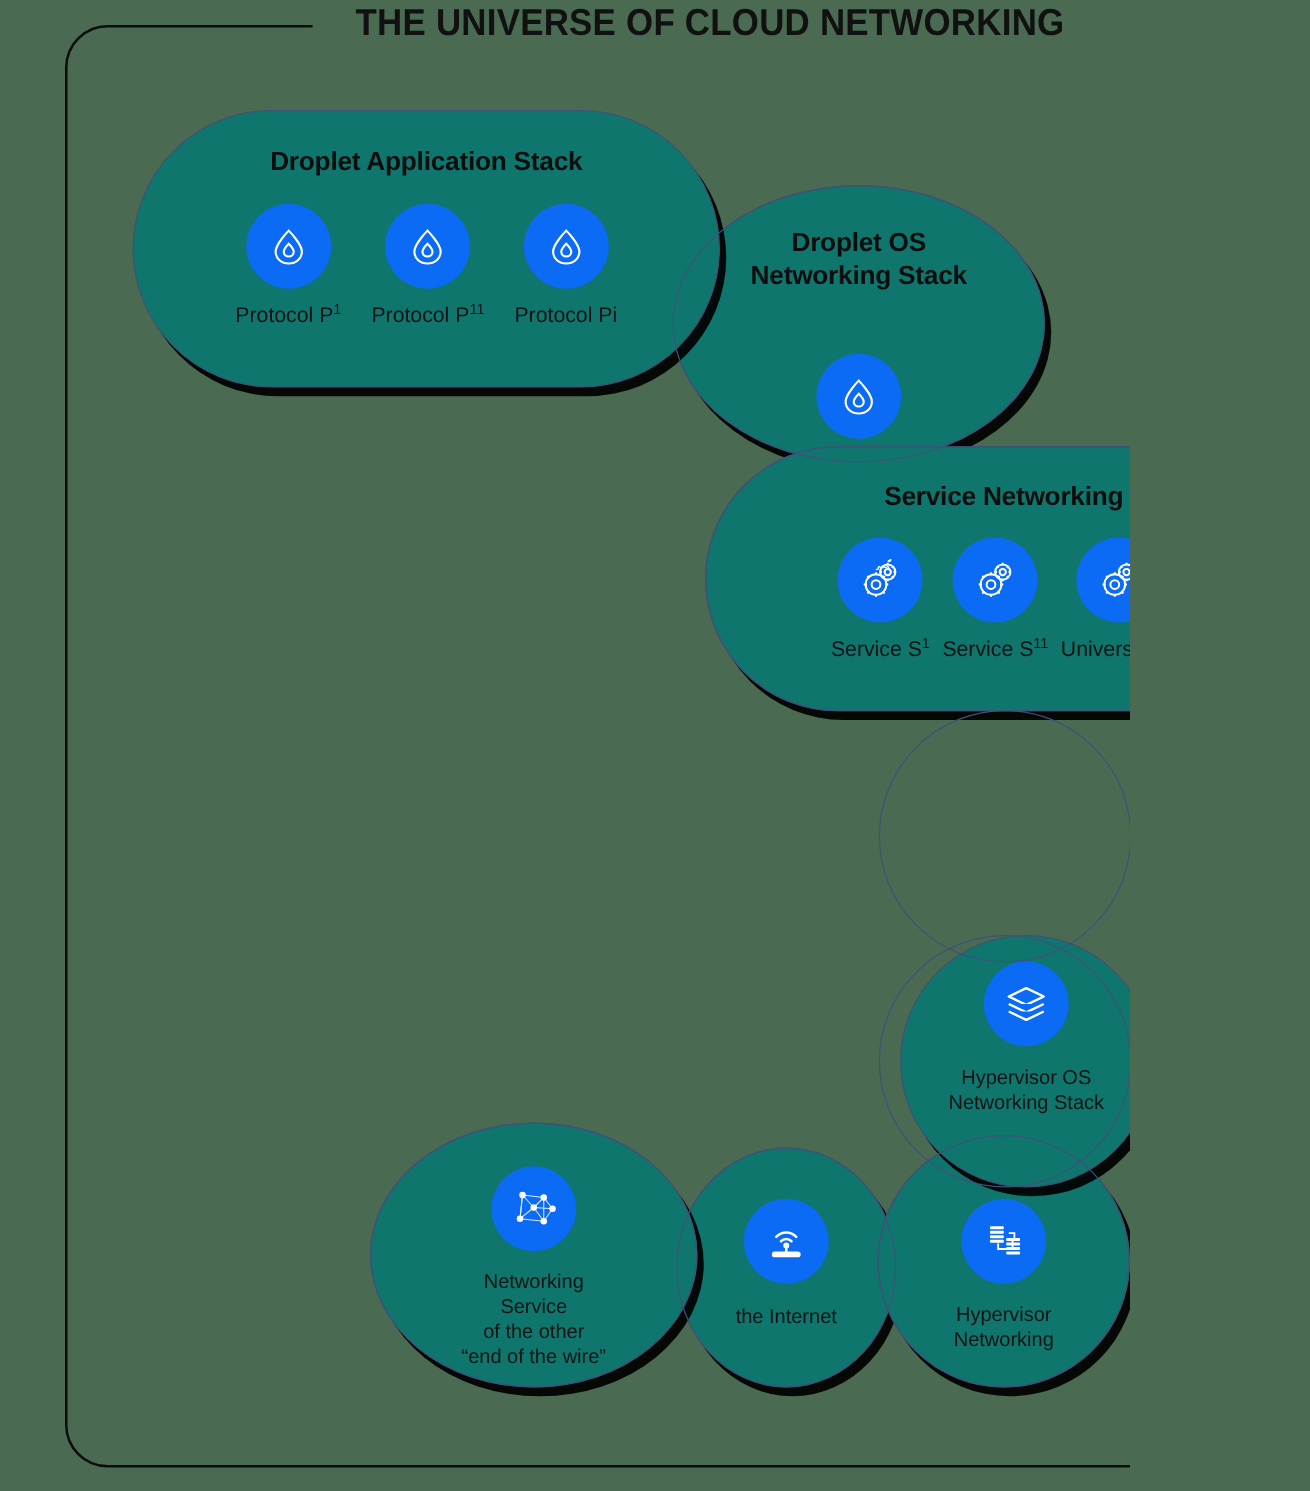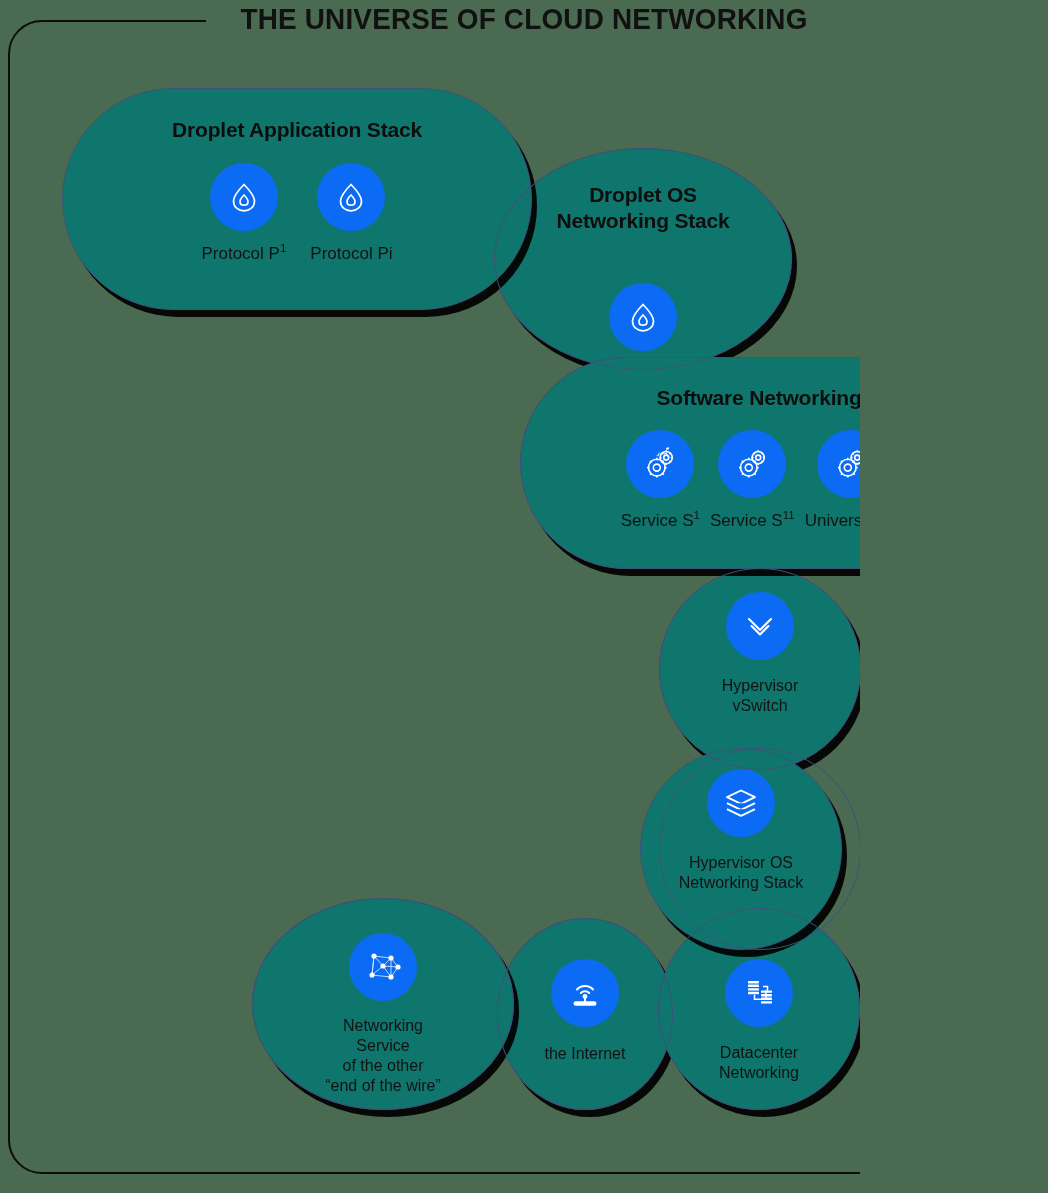--- a/index.html
+++ b/index.html
@@ -12,20 +12,21 @@
     font-family: "Liberation Sans", sans-serif;
     -webkit-font-smoothing: antialiased;
   }
 
   #stage {
     position: relative;
     width: 860px;
     height: 1193px;
     background: #4a6b51;
     overflow: hidden;
+    margin-left: 44px;
   }
 
   
   .frame {
     position: absolute;
     left: 8px;
     top: 20px;
     width: 1016px;
     height: 1154px;
     border: 2px solid #0d0d0d;
@@ -134,21 +135,21 @@
     flex-direction: row;
     align-items: flex-start;
     justify-content: center;
   }
 
   
   #n-app-stack   { left: 62px;  top: 88px;  width: 470px; height: 222px;  padding-top: 28px; }
   #n-droplet-os  { left: 494px; top: 148px; width: 298px; height: 222px;  padding-top: 33px; gap: 29px; }
   #n-software    { left: 520px; top: 357px; width: 478px; height: 212px;  padding-top: 27px; }
   #n-vswitch     { left: 659px; top: 568px; width: 202px; height: 202px;  padding-top: 23px; }
-  #n-hyp-os      { left: 640px; top: 748px; width: 202px; height: 202px;  padding-top: 20px; }
+  #n-hyp-os      { left: 676px; top: 748px; width: 202px; height: 202px;  padding-top: 20px; }
   #n-universe    { left: 252px; top: 898px; width: 262px; height: 212px;  padding-top: 34px; }
   #n-internet    { left: 497px; top: 918px; width: 176px; height: 192px;  padding-top: 40px; }
   #n-datacenter  { left: 658px; top: 908px; width: 202px; height: 202px;  padding-top: 50px; }
 
   #g-droplet-os  { left: 494px; top: 148px; width: 298px; height: 222px;  z-index: 4; }
   #g-software    { left: 520px; top: 357px; width: 478px; height: 212px;  z-index: 4; }
   #g-vswitch     { left: 659px; top: 568px; width: 202px; height: 202px;  z-index: 4; }
   #g-hyp-os      { left: 659px; top: 748px; width: 202px; height: 202px;  z-index: 4; }
   #g-internet    { left: 497px; top: 918px; width: 176px; height: 192px;  z-index: 5; }
   #g-datacenter  { left: 658px; top: 908px; width: 202px; height: 202px;  z-index: 5; }
@@ -173,20 +174,29 @@
       <div class="icon-col">
         <div class="icon">
           <svg width="36" height="36" viewBox="0 0 36 36" fill="none">
             <path d="M18 5.5 C18 5.5 7.5 16.2 7.5 22.2 C7.5 28 12.2 31.8 18 31.8 C23.8 31.8 28.5 28 28.5 22.2 C28.5 16.2 18 5.5 18 5.5Z" stroke="#ffffff" stroke-width="1.7" fill="none"></path>
             <path d="M18 16 C18 16 14 20.1 14 22.4 C14 24.7 15.8 26.2 18 26.2 C20.2 26.2 22 24.7 22 22.4 C22 20.1 18 16 18 16Z" stroke="#ffffff" stroke-width="1.7" fill="none"></path>
           </svg>
         </div>
         <div class="icon-label"><span>Protocol P</span><sup>1</sup></div>
       </div>
 
+      <div class="icon-col">
+        <div class="icon">
+          <svg width="36" height="36" viewBox="0 0 36 36" fill="none">
+            <path d="M18 5.5 C18 5.5 7.5 16.2 7.5 22.2 C7.5 28 12.2 31.8 18 31.8 C23.8 31.8 28.5 28 28.5 22.2 C28.5 16.2 18 5.5 18 5.5Z" stroke="#ffffff" stroke-width="1.7" fill="none"></path>
+            <path d="M18 16 C18 16 14 20.1 14 22.4 C14 24.7 15.8 26.2 18 26.2 C20.2 26.2 22 24.7 22 22.4 C22 20.1 18 16 18 16Z" stroke="#ffffff" stroke-width="1.7" fill="none"></path>
+          </svg>
+        </div>
+        <div class="icon-label"><span>Protocol P</span><sup>11</sup></div>
+      </div>
 
       <div class="icon-col">
         <div class="icon">
           <svg width="36" height="36" viewBox="0 0 36 36" fill="none">
             <path d="M18 5.5 C18 5.5 7.5 16.2 7.5 22.2 C7.5 28 12.2 31.8 18 31.8 C23.8 31.8 28.5 28 28.5 22.2 C28.5 16.2 18 5.5 18 5.5Z" stroke="#ffffff" stroke-width="1.7" fill="none"></path>
             <path d="M18 16 C18 16 14 20.1 14 22.4 C14 24.7 15.8 26.2 18 26.2 C20.2 26.2 22 24.7 22 22.4 C22 20.1 18 16 18 16Z" stroke="#ffffff" stroke-width="1.7" fill="none"></path>
           </svg>
         </div>
         <div class="icon-label"><span>Protocol Pi</span><sup></sup></div>
       </div>
@@ -201,21 +211,21 @@
     </div>
     <div class="icon" style="margin-top:20px;">
       <svg width="36" height="36" viewBox="0 0 36 36" fill="none">
         <path d="M18 5.5 C18 5.5 7.5 16.2 7.5 22.2 C7.5 28 12.2 31.8 18 31.8 C23.8 31.8 28.5 28 28.5 22.2 C28.5 16.2 18 5.5 18 5.5Z" stroke="#ffffff" stroke-width="1.7" fill="none"></path>
         <path d="M18 16 C18 16 14 20.1 14 22.4 C14 24.7 15.8 26.2 18 26.2 C20.2 26.2 22 24.7 22 22.4 C22 20.1 18 16 18 16Z" stroke="#ffffff" stroke-width="1.7" fill="none"></path>
       </svg>
     </div>
   </div>
 
   <div class="node pill front" id="n-software">
-    <div class="node-heading">Software Networking</div>
+    <div class="node-heading">Service Networking</div>
     <div class="icon-row row-gap-8" style="margin-top:19px;">
 
       <div class="icon-col">
         <div class="icon">
           <svg width="38" height="38" viewBox="0 0 38 38" fill="none">
             <g stroke="#ffffff" stroke-width="1.6" fill="none" stroke-linejoin="round">
               <path d="M15.2 15.6 l1.5 .9 1.9 -1.1 -.2 -2.2 1.5 -.9 1.7 1.5 2.1 -.6 .6 -2.1 1.7 0 .6 2.1 2.1 .6 1.7 -1.5 1.5 .9 -.2 2.2 1.9 1.1 -1.5 .9" transform="translate(2.5,-3.2) scale(0.62) translate(6,6)"></path>
               <circle cx="25.2" cy="12.6" r="6.1"></circle>
               <circle cx="25.2" cy="12.6" r="2.5"></circle>
               <path d="M25.2 3.6 l1.6 .3 .9 -1.6 M25.2 21.6"></path>
@@ -257,32 +267,20 @@
               <path d="M15.8 12.8 v2.4 M15.8 30 v2.4 M6 22.6 h2.4 M23.2 22.6 h2.4 M8.9 15.7 l1.7 1.7 M21 28.1 l1.7 1.7 M22.7 15.7 l-1.7 1.7 M10.6 28.1 l-1.7 1.7"></path>
             </g>
           </svg>
         </div>
         <div class="icon-label"><span>Universe Sn</span><sup></sup></div>
       </div>
 
     </div>
   </div>
 
-  <div class="node circle mid" id="n-vswitch">
-    <div class="icon">
-      <svg width="38" height="38" viewBox="0 0 38 38" fill="none">
-        <path d="M8 12 L19 23 L30 12" stroke="#ffffff" stroke-width="2.1" fill="none" stroke-linecap="round" stroke-linejoin="round"></path>
-        <path d="M10.5 19 L19 27.5 L27.5 19" stroke="#ffffff" stroke-width="2.1" fill="none" stroke-linecap="round" stroke-linejoin="round"></path>
-      </svg>
-    </div>
-    <div class="node-caption" style="margin-top:16px;">
-      <div>Hypervisor</div>
-      <div>vSwitch</div>
-    </div>
-  </div>
 
   <div class="node circle mid" id="n-hyp-os">
     <div class="icon">
       <svg width="38" height="38" viewBox="0 0 38 38" fill="none">
         <path d="M19 6.5 L33 13.2 L19 19.9 L5 13.2 Z" stroke="#ffffff" stroke-width="1.9" fill="#0b6bf5" stroke-linejoin="round"></path>
         <path d="M5 19.2 L19 25.9 L33 19.2" stroke="#ffffff" stroke-width="1.9" fill="#0b6bf5" stroke-linejoin="round"></path>
         <path d="M5 25.2 L19 31.9 L33 25.2" stroke="#ffffff" stroke-width="1.9" fill="#0b6bf5" stroke-linejoin="round"></path>
       </svg>
     </div>
     <div class="node-caption" style="margin-top:16px;">
@@ -340,21 +338,21 @@
           <rect x="21" y="16.4" width="11" height="2.4" rx="0.6"></rect>
           <rect x="21" y="20" width="11" height="2.4" rx="0.6"></rect>
           <rect x="21" y="23.6" width="11" height="2.4" rx="0.6"></rect>
           <rect x="21" y="27.2" width="11" height="2.4" rx="0.6"></rect>
         </g>
         <path d="M14.5 20.8 v4.4 h11.5 v-8.6" stroke="#ffffff" stroke-width="1.5" fill="none"></path>
         <path d="M23 12.5 h4.5 v4.2" stroke="#ffffff" stroke-width="1.5" fill="none"></path>
       </svg>
     </div>
     <div class="node-caption" style="margin-top:16px;">
-      <div>Datacenter</div>
+      <div>Hypervisor</div>
       <div>Networking</div>
     </div>
   </div>
 
   <div class="ghost circle" id="g-droplet-os"></div>
   <div class="ghost pill" id="g-software"></div>
   <div class="ghost circle" id="g-vswitch"></div>
   <div class="ghost circle" id="g-hyp-os"></div>
   <div class="ghost circle" id="g-internet"></div>
   <div class="ghost circle" id="g-datacenter"></div>

